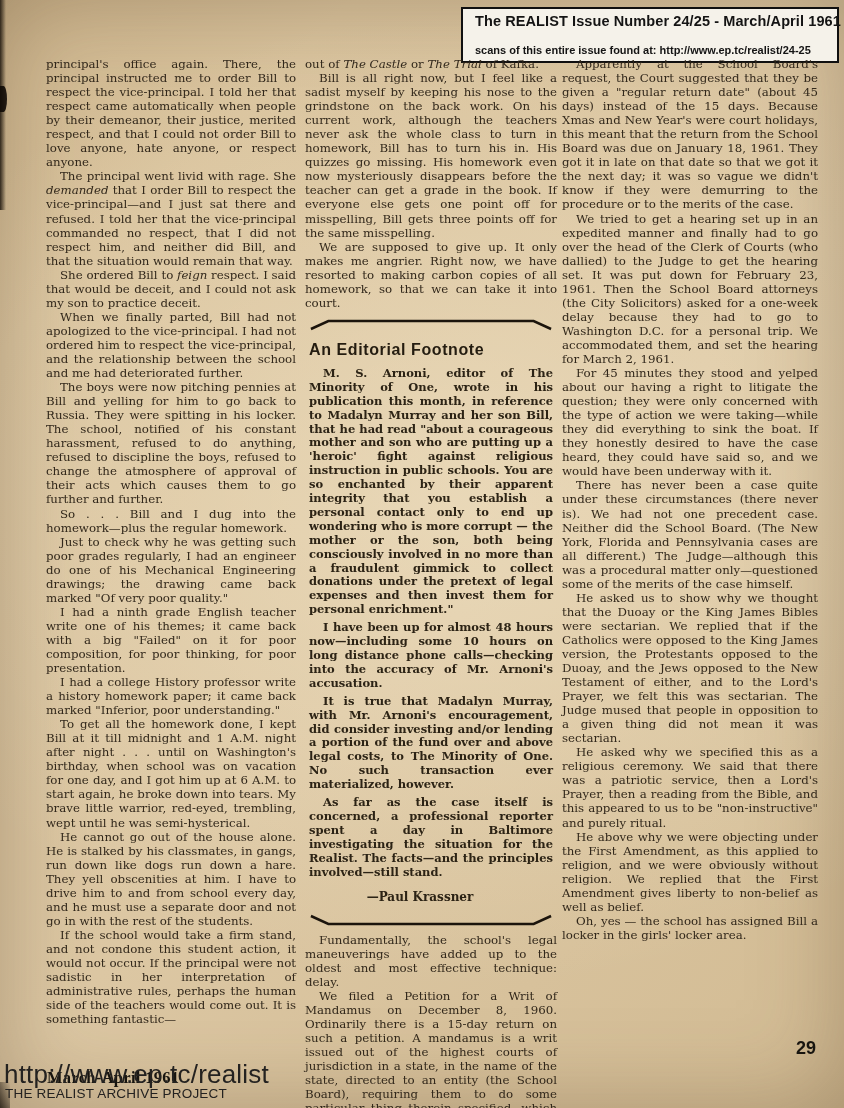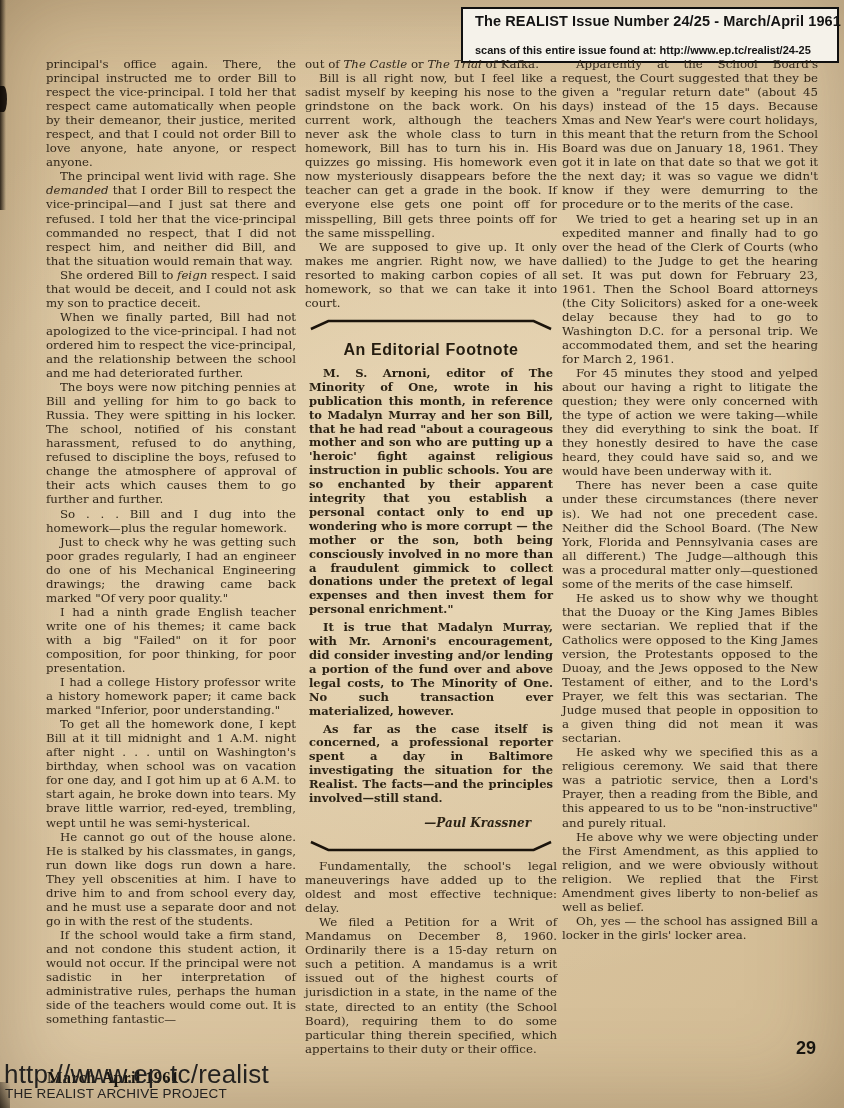--- a/index.html
+++ b/index.html
@@ -44,29 +44,28 @@
   #col2{left:305px;width:252px;}
   #col3{left:562px;width:256px;}
   .para{margin:0;text-indent:14px;}
   .para.noindent{text-indent:0;}
   .footnote-box{
     margin:8px 0 6px 0;padding:0 4px;color:#2c2315;
   }
   .cap-svg{display:block;width:100%;height:13px;}
   .footnote-title{
     font-family:"Liberation Sans", sans-serif;font-weight:bold;
-    font-size:16px;text-align:center;letter-spacing:.6px;
+    font-size:16px;text-align:left;letter-spacing:.6px;
     margin:12px 0 10px 0;color:#241c10;
   }
   .footnote-body{font-weight:bold;font-size:11.5px;line-height:13.9px;}
   .footnote-body .para{margin-bottom:4px;}
   .footnote-signature{
-    font-weight:bold;font-size:12px;text-align:right;
+    font-weight:bold;font-size:12px;text-align:center;
     padding:6px 22px 10px 0;
-    font-style:italic;
   }
   .footer-date{
     position:absolute;left:47px;top:1068px;
     font-family:Liberation Serif, serif;font-weight:bold;
     font-size:16.5px;color:#17140f;letter-spacing:.3px;
   }
   .footer-page{
     position:absolute;left:796px;top:1038px;
     font-family:"Liberation Sans", sans-serif;font-weight:bold;
     font-size:18px;color:#17140f;
@@ -117,20 +116,21 @@
         <p class="para">We are supposed to give up. It only makes me angrier. Right now, we have resorted to making carbon copies of all homework, so that we can take it into court.</p>
       </div>
 
     <div class="footnote-box">
       <svg class="cap-svg" viewBox="0 0 252 13" preserveAspectRatio="none">
         <polyline points="2,11 20,3 232,3 250,11" fill="none" stroke="#1b140c" stroke-width="2.6"></polyline>
       </svg>
       <div class="footnote-title">An Editorial Footnote</div>
       <div class="footnote-body">
           <p class="para">M. S. Arnoni, editor of The Minority of One, wrote in his publication this month, in reference to Madalyn Murray and her son Bill, that he had read "about a courageous mother and son who are putting up a 'heroic' fight against religious instruction in public schools. You are so enchanted by their apparent integrity that you establish a personal contact only to end up wondering who is more corrupt — the mother or the son, both being consciously involved in no more than a fraudulent gimmick to collect donations under the pretext of legal expenses and then invest them for personal enrichment."</p>
+          <p class="para">I have been up for almost 48 hours now—including some 10 hours on long distance phone calls—checking into the accuracy of Mr. Arnoni's accusation.</p>
           <p class="para">It is true that Madalyn Murray, with Mr. Arnoni's encouragement, did consider investing and/or lending a portion of the fund over and above legal costs, to The Minority of One. No such transaction ever materialized, however.</p>
           <p class="para">As far as the case itself is concerned, a professional reporter spent a day in Baltimore investigating the situation for the Realist. The facts—and the principles involved—still stand.</p>
         </div>
       <div class="footnote-signature">—Paul Krassner</div>
       <svg class="cap-svg" viewBox="0 0 252 13" preserveAspectRatio="none">
         <polyline points="2,2 20,10 232,10 250,2" fill="none" stroke="#1b140c" stroke-width="2.6"></polyline>
       </svg>
     </div>
 
     <div>

